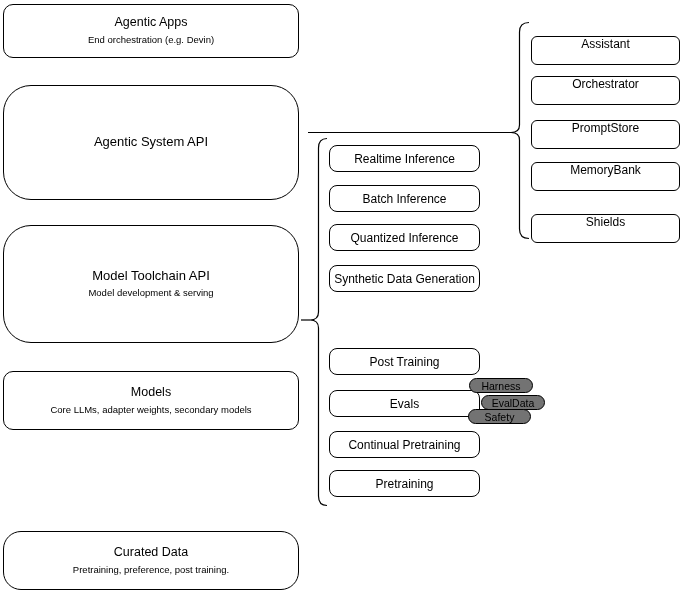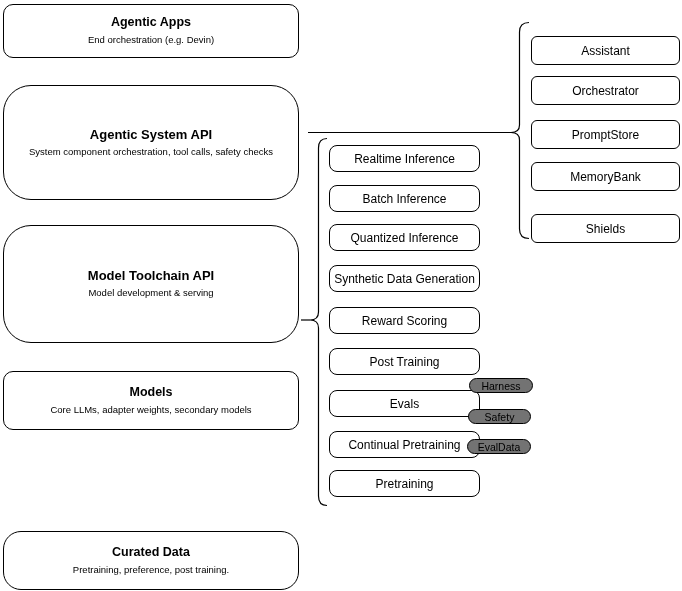--- a/index.html
+++ b/index.html
@@ -15,46 +15,46 @@
   #connector-layer { position: absolute; left: 0; top: 0; z-index: 0; }
 
   .lbox {
     position: absolute; left: 3px; width: 296px;
     background: #ffffff; border: 1.3px solid #000000;
     box-sizing: border-box; z-index: 1;
     display: flex; flex-direction: column;
     align-items: center; justify-content: center;
     text-align: center; gap: 5px; padding: 2px 14px;
   }
-  .btitle { font-size: 12.5px; line-height: 1.1; font-weight: bold; }
+  .btitle { font-size: 12.5px; line-height: 1.1; }
   .bsub   { font-size: 9.5px;  line-height: 1.1; }
 
   .mbox {
     position: absolute; left: 329px; width: 151px; height: 27px;
     background: #ffffff; border: 1.4px solid #000000; border-radius: 8px;
     box-sizing: border-box; z-index: 1;
     display: flex; align-items: center; justify-content: center;
     font-size: 12px; white-space: nowrap;
   }
   .rbox {
     position: absolute; left: 531px; width: 149px; height: 29px;
     background: #ffffff; border: 1.4px solid #000000; border-radius: 6px;
     box-sizing: border-box; z-index: 1;
-    display: flex; align-items: center; justify-content: center;
+    display: flex; align-items: flex-start; justify-content: center;
     font-size: 12px; white-space: nowrap;
   }
   .pill {
     position: absolute;
     background: #737373; border: 1.2px solid #000000; border-radius: 9px;
     box-sizing: border-box;
     display: flex; align-items: center; justify-content: center;
     font-size: 10.5px; white-space: nowrap;
   }
   .pill-harness  { left: 469px; top: 378px; width: 64px; height: 15px; z-index: 2; }
-  .pill-evaldata { left: 467px; top: 395px; width: 64px; height: 15px; z-index: 3; margin-top: 44px; }
+  .pill-evaldata { left: 481px; top: 395px; width: 64px; height: 15px; z-index: 3; }
   .pill-safety   { left: 468px; top: 409px; width: 63px; height: 15px; z-index: 4; }
 </style>
 </head>
 <body>
 
 <div id="canvas">
 
   <svg id="connector-layer" width="682" height="591" viewBox="0 0 682 591">
 
     <path d="M308,132.5 L511,132.5" stroke="#000000" stroke-width="1.2" fill="none"></path>
@@ -66,21 +66,20 @@
     <path d="M327,138.5 Q318.5,138.5 318.5,148 L318.5,312 Q318.5,320 310,320 Q318.5,320 318.5,328 L318.5,496 Q318.5,505.5 327,505.5" stroke="#000000" stroke-width="1.2" fill="none"></path>
   </svg>
 
   <div class="lbox" style="top:4px; height:54px; border-radius:10px">
     <div class="btitle">Agentic Apps</div>
     <div class="bsub">End orchestration (e.g. Devin)</div>
   </div>
 
   <div class="lbox" style="top:85px; height:115px; border-radius:28px">
     <div class="btitle" style="font-size:13px">Agentic System API</div>
-    <div class="bsub">System component orchestration, tool calls, safety checks</div>
   </div>
 
   <div class="lbox" style="top:225px; height:118px; border-radius:28px">
     <div class="btitle" style="font-size:13px">Model Toolchain API</div>
     <div class="bsub">Model development &amp; serving</div>
   </div>
 
   <div class="lbox" style="top:371px; height:59px; border-radius:10px">
     <div class="btitle">Models</div>
     <div class="bsub">Core LLMs, adapter weights, secondary models</div>
@@ -96,23 +95,20 @@
     <span>Realtime Inference</span>
   </div>
   <div class="mbox" style="top:185px">
     <span>Batch Inference</span>
   </div>
   <div class="mbox" style="top:224px">
     <span>Quantized Inference</span>
   </div>
   <div class="mbox" style="top:265px">
     <span>Synthetic Data Generation</span>
-  </div>
-  <div class="mbox" style="top:307px">
-    <span>Reward Scoring</span>
   </div>
   <div class="mbox" style="top:348px">
     <span>Post Training</span>
   </div>
   <div class="mbox" style="top:390px">
     <span>Evals</span>
   </div>
   <div class="mbox" style="top:431px">
     <span>Continual Pretraining</span>
   </div>

